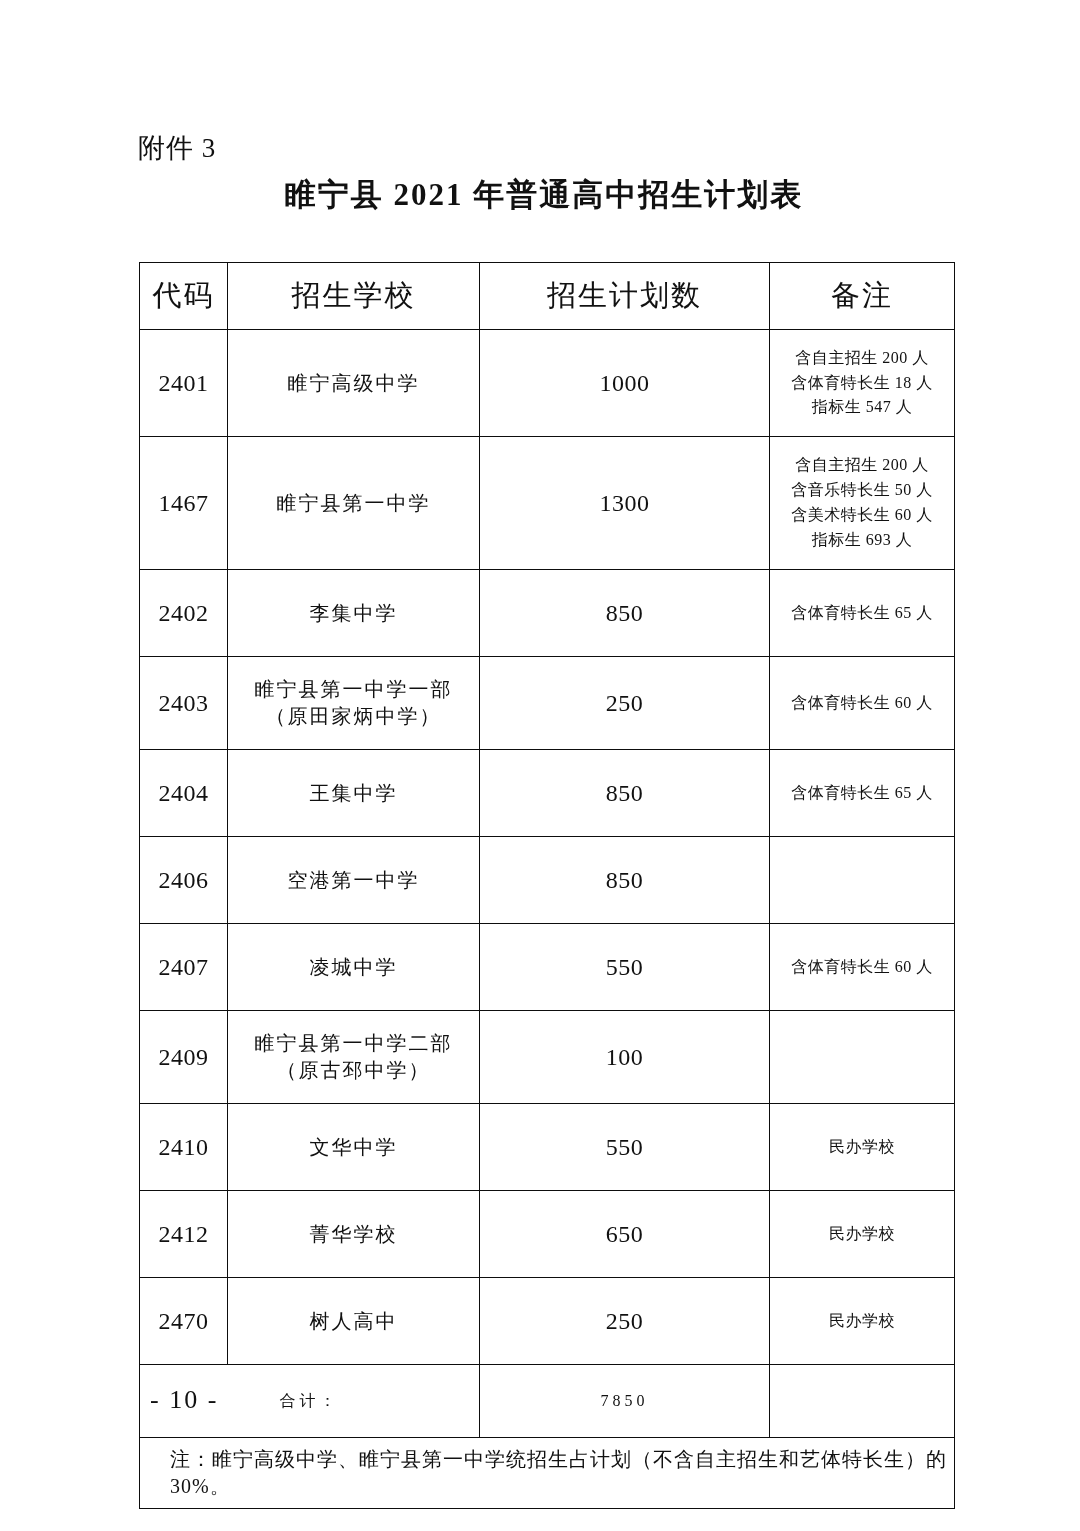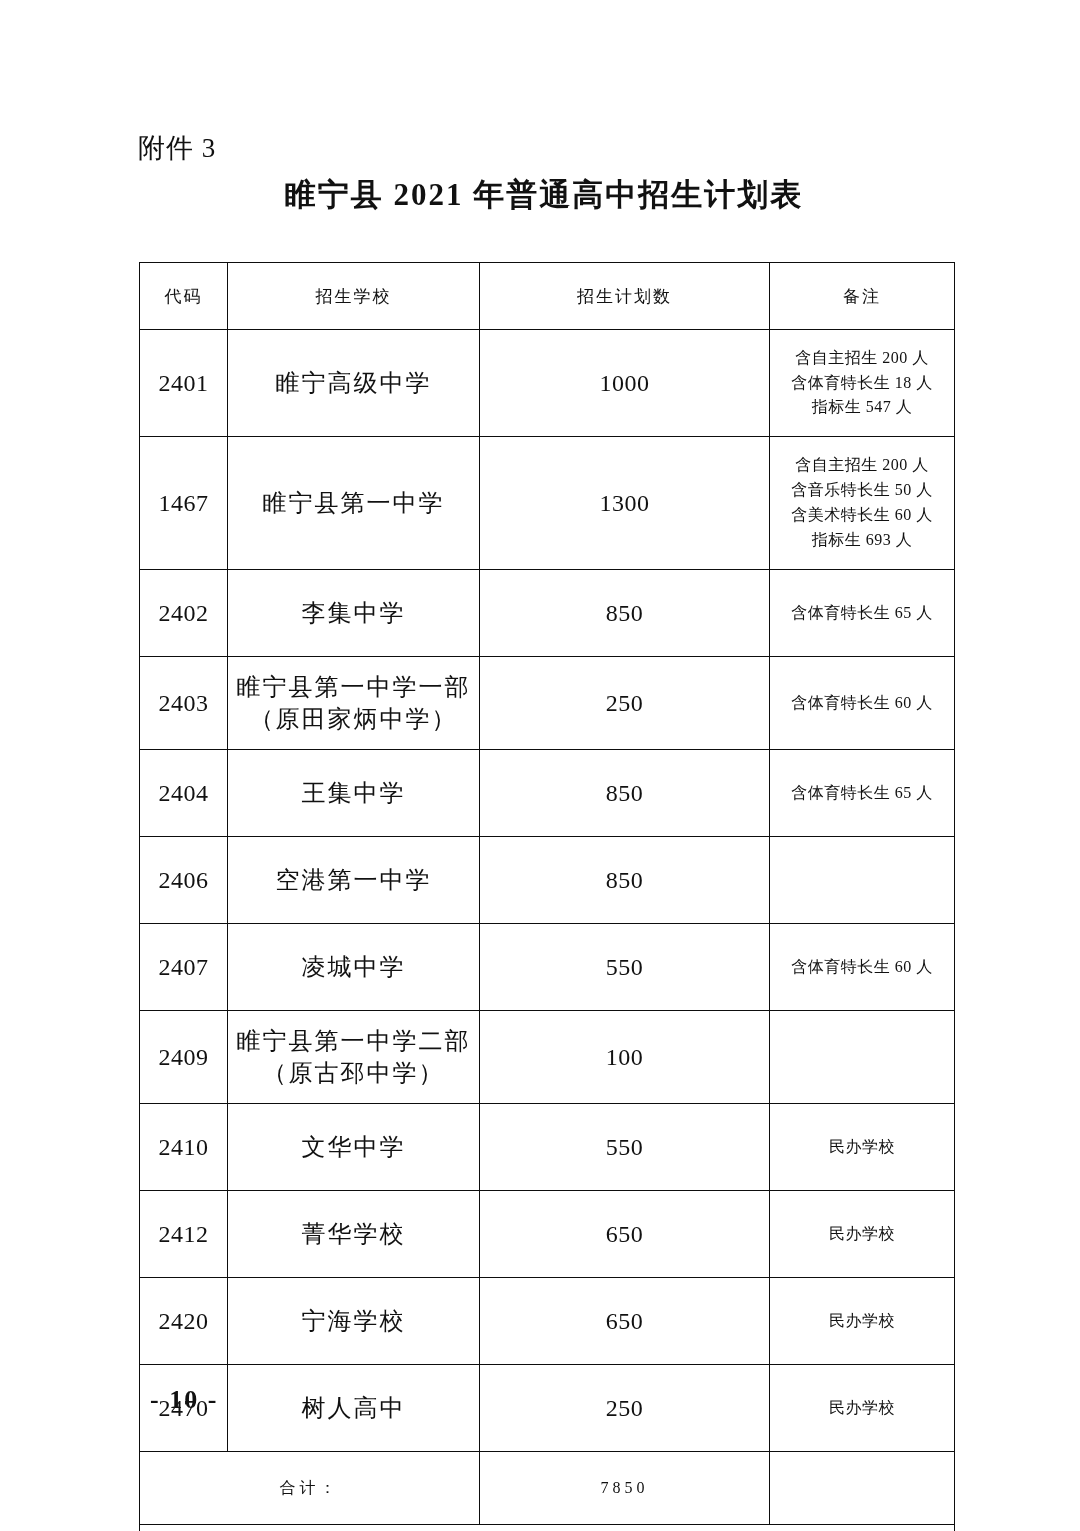--- a/index.html
+++ b/index.html
@@ -57,33 +57,33 @@
     font-family: "Liberation Serif", "DejaVu Serif", serif;
     padding: 2px 4px;
   }
   .col-code { width: 88px; }
   .col-school { width: 252px; }
   .col-plan { width: 290px; }
   .col-note { width: 185px; }
 
   thead td {
     height: 62px;
-    font-size: 17px;
+    font-size: 29px;
     letter-spacing: 2px;
   }
   tbody td {
     font-size: 24px;
     letter-spacing: 1px;
   }
   td.code, td.num {
     font-size: 24px;
     letter-spacing: 0.5px;
   }
   td.school {
-    font-size: 24px;
+    font-size: 20px;
     letter-spacing: 2px;
     line-height: 1.35;
   }
   td.note {
     font-size: 16px;
     letter-spacing: 0.5px;
     line-height: 1.55;
   }
   td.note .nline { display: block; }
   tr.r-tall td { height: 102px; }
@@ -102,21 +102,20 @@
     padding-left: 30px;
     letter-spacing: 1px;
   }
   .page-number {
     position: absolute;
     left: 150px;
     top: 1385px;
     font-size: 26px;
     letter-spacing: 2px;
     font-family: "Liberation Serif", "DejaVu Serif", serif;
-    font-weight: bold;
   }
   .school-two-line span { display: block; }
 </style>
 </head>
 <body>
 
 <div class="page">
 
   <div class="attachment-label">附件 3</div>
 
@@ -223,28 +222,20 @@
       </tr>
       <tr class="r-mid">
         <td class="code">2412</td>
         <td class="school">菁华学校</td>
         <td class="num">650</td>
         <td class="note">
           <span class="nline">民办学校</span>
         </td>
       </tr>
       <tr class="r-mid">
-        <td class="code">2420</td>
-        <td class="school">宁海学校</td>
-        <td class="num">650</td>
-        <td class="note">
-          <span class="nline">民办学校</span>
-        </td>
-      </tr>
-      <tr class="r-mid">
         <td class="code">2470</td>
         <td class="school">树人高中</td>
         <td class="num">250</td>
         <td class="note">
           <span class="nline">民办学校</span>
         </td>
       </tr>
       <tr class="total">
         <td colspan="2">合计：</td>
         <td class="num">7850</td>

